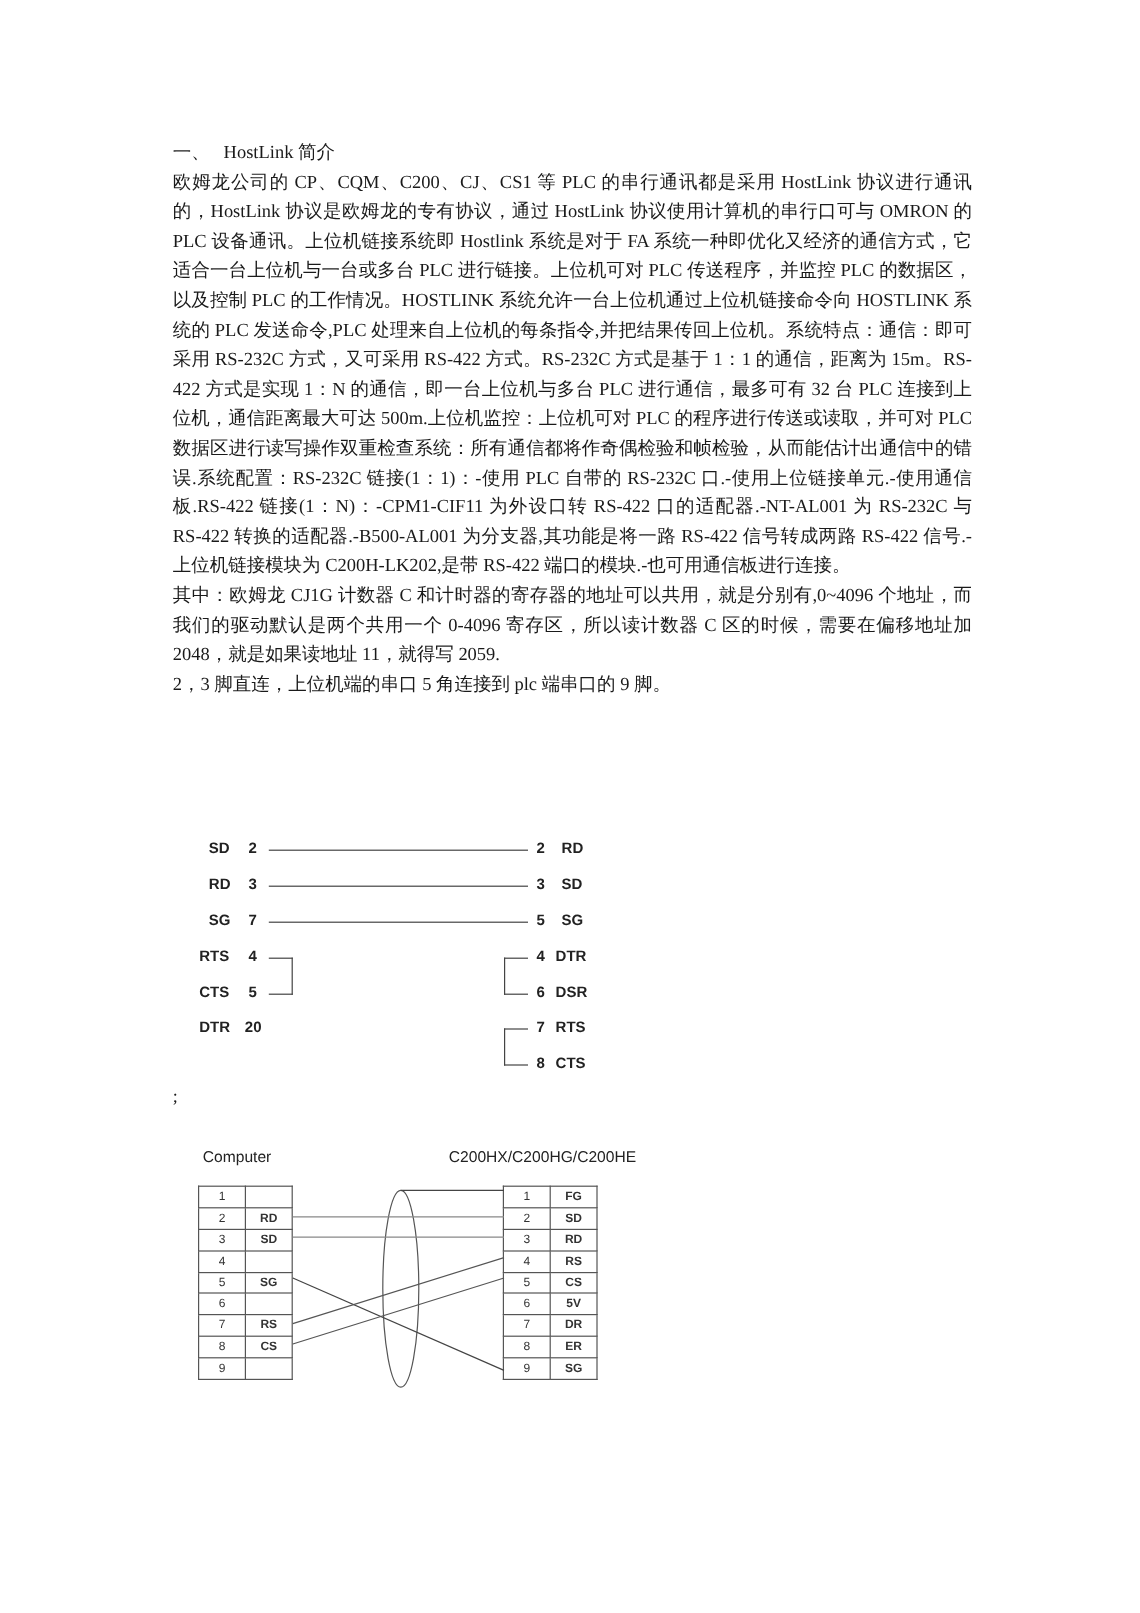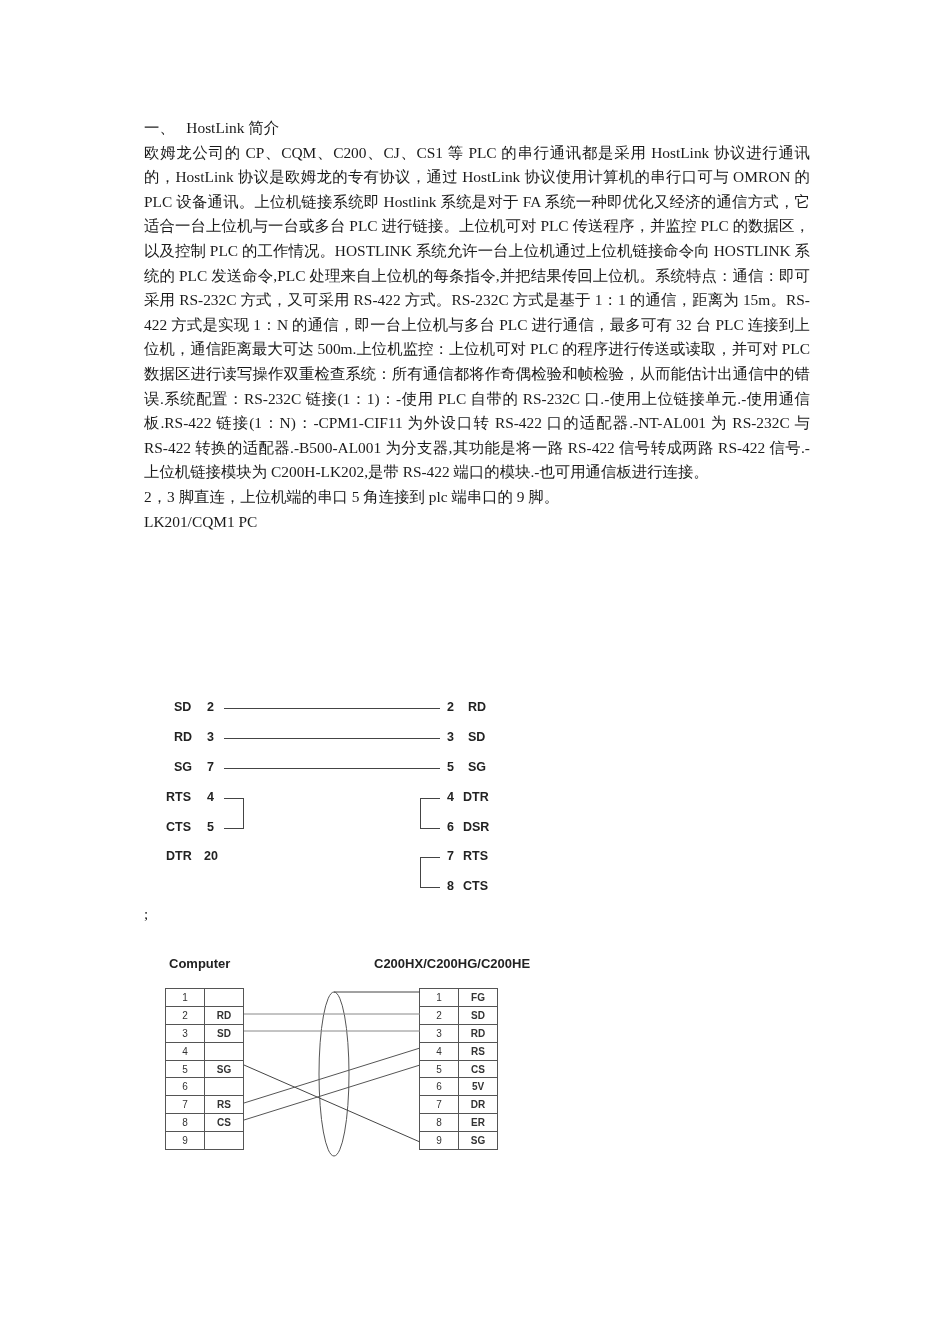--- a/index.html
+++ b/index.html
@@ -11,37 +11,37 @@
   .text-block p { margin: 0; }
   .heading1 { white-space: pre; }
   .diag1 { position: absolute; left: 160px; top: 696px; width: 340px; height: 200px;
            font-family: "Liberation Sans", "DejaVu Sans", sans-serif; font-weight: bold; font-size: 12.5px; }
   .d1-label { position: absolute; color: #222; }
   .d1-line { position: absolute; height: 1px; background: #444; }
   .d1-vline { position: absolute; width: 1px; background: #444; }
   .semicolon { position: absolute; left: 144px; top: 906px; font-size: 15px; }
   .diag2 { position: absolute; left: 160px; top: 950px; width: 400px; height: 220px;
            font-family: "Liberation Sans", "DejaVu Sans", sans-serif; }
-  .d2-title { position: absolute; font-weight: bold; font-size: 13px; color: #222; }
+  .d2-title { position: absolute; font-weight: normal; font-size: 13px; color: #222; }
   table.pins { position: absolute; border-collapse: collapse; font-size: 10px; color: #333; }
   table.pins td { border: 1px solid #555; height: 16.9px; padding: 0; text-align: center; }
   table.pins td.num { width: 38px; }
   table.pins td.sig { width: 38px; font-weight: bold; }
   svg.wires { position: absolute; left: 0; top: 0; }
 </style>
 </head>
 <body>
 
 <div class="page">
 
   <div class="text-block">
     <p class="heading1">一、   HostLink 简介</p>
     <p>欧姆龙公司的 CP、CQM、C200、CJ、CS1 等 PLC 的串行通讯都是采用 HostLink 协议进行通讯的，HostLink 协议是欧姆龙的专有协议，通过 HostLink 协议使用计算机的串行口可与 OMRON 的 PLC 设备通讯。上位机链接系统即 Hostlink 系统是对于 FA 系统一种即优化又经济的通信方式，它适合一台上位机与一台或多台 PLC 进行链接。上位机可对 PLC 传送程序，并监控 PLC 的数据区，以及控制 PLC 的工作情况。HOSTLINK 系统允许一台上位机通过上位机链接命令向 HOSTLINK 系统的 PLC 发送命令,PLC 处理来自上位机的每条指令,并把结果传回上位机。系统特点：通信：即可采用 RS-232C 方式，又可采用 RS-422 方式。RS-232C 方式是基于 1：1 的通信，距离为 15m。RS-422 方式是实现 1：N 的通信，即一台上位机与多台 PLC 进行通信，最多可有 32 台 PLC 连接到上位机，通信距离最大可达 500m.上位机监控：上位机可对 PLC 的程序进行传送或读取，并可对 PLC 数据区进行读写操作双重检查系统：所有通信都将作奇偶检验和帧检验，从而能估计出通信中的错误.系统配置：RS-232C 链接(1：1)：-使用 PLC 自带的 RS-232C 口.-使用上位链接单元.-使用通信板.RS-422 链接(1：N)：-CPM1-CIF11 为外设口转 RS-422 口的适配器.-NT-AL001 为 RS-232C 与 RS-422 转换的适配器.-B500-AL001 为分支器,其功能是将一路 RS-422 信号转成两路 RS-422 信号.-上位机链接模块为 C200H-LK202,是带 RS-422 端口的模块.-也可用通信板进行连接。</p>
+    <p>其中：欧姆龙 CJ1G 计数器 C 和计时器的寄存器的地址可以共用，就是分别有,0~4096 个地址，而我们的驱动默认是两个共用一个 0-4096 寄存区，所以读计数器 C 区的时候，需要在偏移地址加 2048，就是如果读地址 11，就得写 2059.</p>
     <p>2，3 脚直连，上位机端的串口 5 角连接到 plc 端串口的 9 脚。</p>
-    <p>LK201/CQM1 PC</p>
   </div>
 
   <div class="diag1">
 
     <span class="d1-label" style="left:14px;top:4px">SD</span>
     <span class="d1-label" style="left:47px;top:4px">2</span>
     <span class="d1-label" style="left:14px;top:34px">RD</span>
     <span class="d1-label" style="left:47px;top:34px">3</span>
     <span class="d1-label" style="left:14px;top:64px">SG</span>
     <span class="d1-label" style="left:47px;top:64px">7</span>

